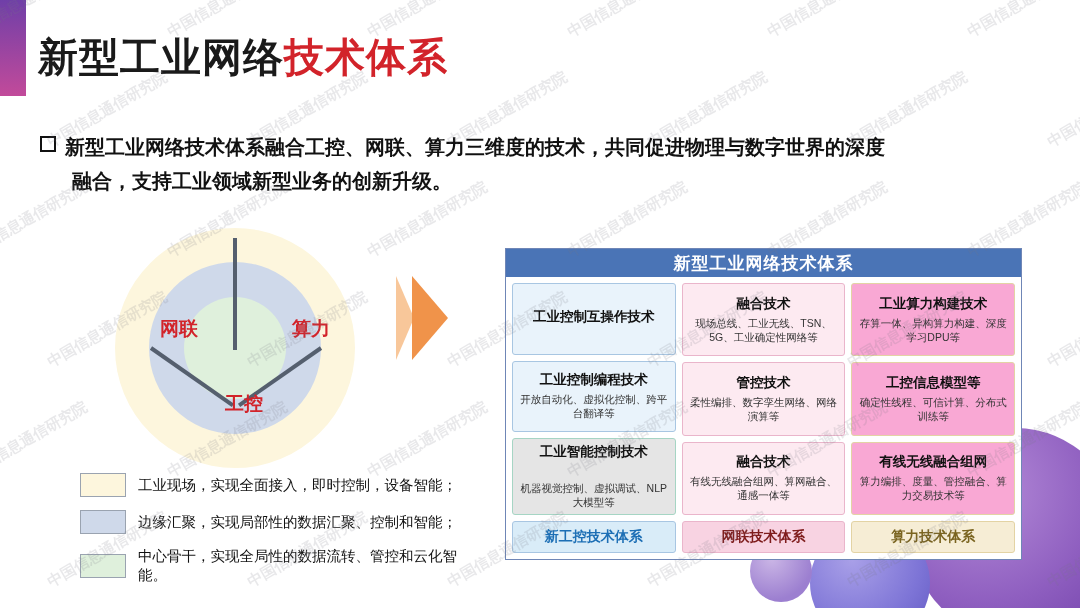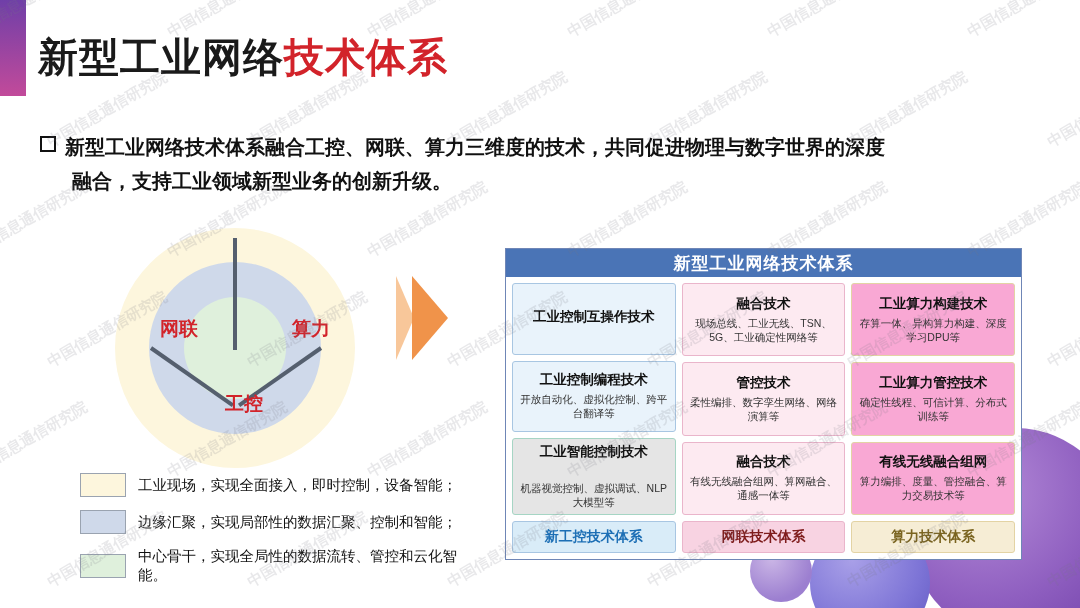--- a/index.html
+++ b/index.html
@@ -168,21 +168,21 @@
       </div>
       <div class="foot">网联技术体系</div>
     </div>
 
     <div class="col c3">
       <div class="card">
         <div class="ct">工业算力构建技术</div>
         <div class="cd">存算一体、异构算力构建、深度学习DPU等</div>
       </div>
       <div class="card">
-        <div class="ct">工业算力管控技术</div>
+        <div class="ct">工控信息模型等</div>
         <div class="cd">确定性线程、可信计算、分布式训练等</div>
       </div>
       <div class="card">
         <div class="ct">有线无线融合组网</div>
         <div class="cd">算力编排、度量、管控融合、算力交易技术等</div>
       </div>
       <div class="foot">算力技术体系</div>
     </div>
 
   </div>

